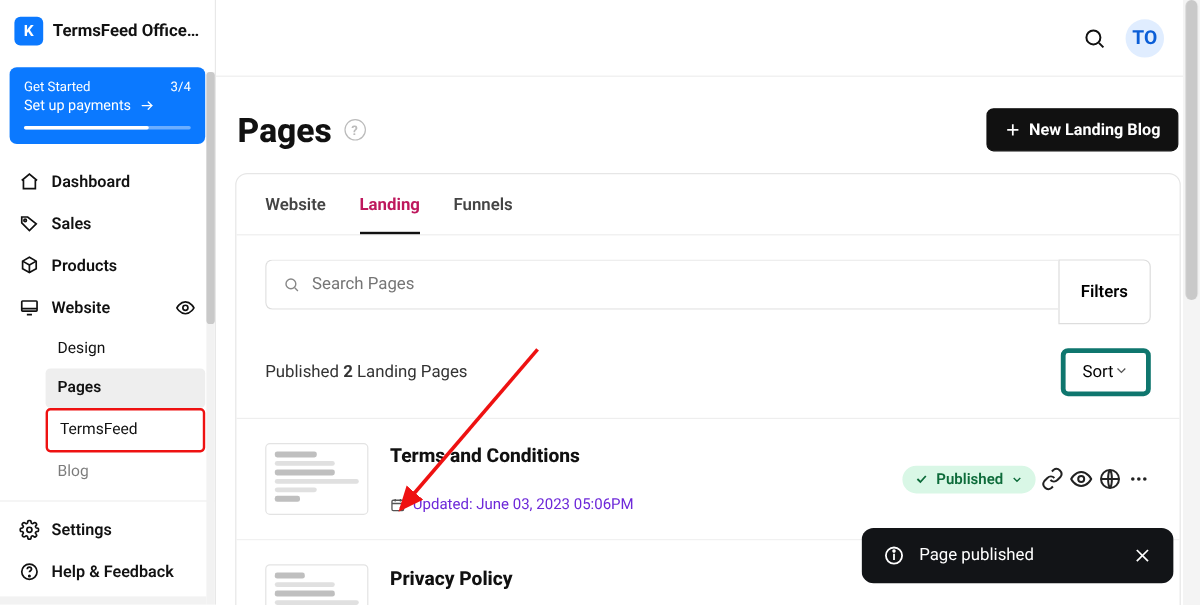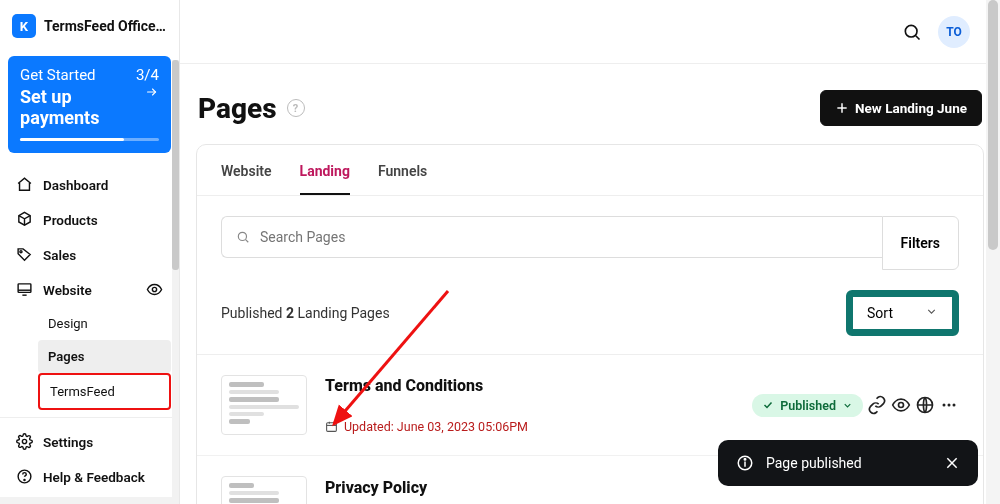--- a/index.html
+++ b/index.html
@@ -10,74 +10,74 @@
 .sidebar { width: 180px; background: #fff; border-right: 1px solid #e8e8e8; display: flex; flex-direction: column; position: relative; }
 .sidebar-track { position: absolute; right: 0; top: 60px; bottom: 0; width: 7px; background: #f2f2f2; }
 .sidebar-thumb-vert { position: absolute; left: 0; top: 0; width: 7px; height: 210px; background: #c9c9c9; border-radius: 3px; }
 .sidebar-htrack { position: absolute; left: 0; right: 7px; bottom: 0; height: 7px; background: #f2f2f2; }
 
 .brand { display: flex; align-items: center; gap: 8px; padding: 14px 12px; }
 .brand-logo { width: 24px; height: 24px; background: #0b79ff; border-radius: 5px; display: flex; align-items: center; justify-content: center; color: #fff; font-size: 13px; font-weight: 700; }
 .brand-name { font-weight: 700; font-size: 14px; white-space: nowrap; overflow: hidden; text-overflow: ellipsis; flex: 1; }
 
 .getstarted { margin: 4px 8px 10px 8px; background: #0b79ff; color: #fff; border-radius: 6px; padding: 10px 12px 12px 12px; position: relative; }
-.getstarted .top { display: flex; justify-content: space-between; font-size: 15px; }
-.getstarted .cta { font-weight: 700; font-size: 18px; margin-top: 2px; display: flex; gap: 6px; }
+.getstarted .top { display: flex; justify-content: space-between; font-size: 11px; }
+.getstarted .cta { font-weight: 400; font-size: 12px; margin-top: 2px; display: flex; align-items: center; gap: 6px; }
 .getstarted .bar { height: 3px; background: rgba(255,255,255,.4); border-radius: 2px; margin-top: 10px; position: relative; }
 .getstarted .bar::after { content:""; position:absolute; left:0; top:0; height:3px; width:75%; background:#fff; border-radius:2px; }
 
 .nav { padding: 4px 8px; }
 .nav-item { display: flex; align-items: center; gap: 10px; padding: 9px 8px; font-size: 13.5px; font-weight: 600; color:#111; border-radius: 4px; cursor: pointer; position: relative; }
 .nav-item .spacer { flex:1; }
 .eye { color:#222; }
 .subnav { padding-left: 30px; }
 .sub-item { display: flex; align-items:center; padding: 9px 10px; font-size: 13px; border-radius: 4px; cursor: pointer; color:#111; }
 .sub-item.active { background:#eeeeee; font-weight:600; }
 .sub-item.highlight { border: 2.5px solid #e11; border-radius: 4px; }
 
 .sidebar-footer { margin-top:auto; border-top:1px solid #eee; padding:6px 8px 10px 8px; }
 .sidebar-footer .nav-item { font-weight:600; }
 
 
 .main { flex:1; display:flex; flex-direction:column; position: relative; overflow:hidden; }
 .topbar { height:64px; display:flex; align-items:center; justify-content:flex-end; gap:16px; padding:0 30px; border-bottom:1px solid #eee; }
 .search-ico { width:20px; height:20px; color:#111; cursor:pointer; }
-.avatar { width:32px; height:32px; border-radius:50%; background:#e0edff; color:#0b5ed7; display:flex; align-items:center; justify-content:center; font-size:12px; font-weight:700; }
+.avatar { width:32px; height:32px; border-radius:50%; background:#e0edff; color:#0b5ed7; display:flex; align-items:center; justify-content:center; font-size:16px; font-weight:700; }
 
 .content { padding: 20px 16px 0 16px; overflow:auto; position:relative; flex:1; }
 .page-head { display:flex; align-items:center; justify-content:space-between; padding: 6px 2px 18px 2px; }
 .page-title { font-size:28px; font-weight:800; display:flex; align-items:center; gap:10px; }
 .help-ico { width:18px; height:18px; border:1.5px solid #bbb; border-radius:50%; color:#bbb; display:flex; align-items:center; justify-content:center; font-size:11px; font-weight:700; }
 .head-actions { display:flex; gap:12px; }
 .btn-outline { background:#fff; border:1px solid #d5d5d5; border-radius:6px; padding:9px 16px; font-weight:700; font-size:13.5px; cursor:pointer; }
 .btn-black { background:#111; color:#fff; border:1px solid #111; border-radius:6px; padding:9px 14px; font-weight:700; font-size:13.5px; cursor:pointer; display:flex; align-items:center; gap:6px; }
 
 .panel { border:1px solid #e6e6e6; border-radius:10px; margin-bottom:40px; }
 .tabs { display:flex; gap:28px; padding: 18px 24px 0 24px; border-bottom:1px solid #eee; }
 .tab { font-size:14px; font-weight:600; color:#444; padding-bottom:14px; cursor:pointer; border-bottom:2.5px solid transparent; }
 .tab.active { color:#be185d; border-bottom-color:#111; font-weight:700; }
 
 .search-row { display:flex; padding:20px 24px; gap:0; }
 .search-box { flex:1; border:1px solid #ddd; border-right:none; border-radius:6px 0 0 6px; display:flex; align-items:center; gap:10px; padding:0 14px; height:42px; color:#777; }
 .search-box input { border:none; outline:none; font-size:14px; flex:1; color:#333; background:transparent; }
 .filters-btn { border:1px solid #ddd; border-radius:0 6px 6px 0; background:#fff; padding:0 18px; height:54px; font-weight:600; font-size:14px; cursor:pointer; }
 
 .meta-row { display:flex; align-items:center; justify-content:space-between; padding:0 24px 18px 24px; font-size:14px; color:#333; }
-.sort-btn { border:7px solid #0f766e; border-radius:6px; background:#fff; padding:8px 14px; font-size:14px; display:flex; align-items:flex-start; gap:32px; cursor:pointer; }
+.sort-btn { border:4px solid #0f766e; border-radius:6px; background:#fff; padding:8px 14px; font-size:14px; display:flex; align-items:flex-start; gap:0; cursor:pointer; }
 
 .list { border-top:1px solid #eee; }
 .row { display:flex; align-items:center; gap:18px; padding:20px 24px; border-bottom:1px solid #f1f1f1; }
 .thumb { width:86px; height:60px; border:1px solid #e3e3e3; border-radius:4px; background:#fff; padding:6px 7px; }
 .thumb .line { height:4px; background:#e0e0e0; border-radius:2px; margin-bottom:3px; }
 .thumb .line.short { width:50%; }
 .thumb .line.med { width:72%; }
 .thumb .line.dark { background:#bfbfbf; height:5px; }
 .row-main { flex:1; }
 .row-title { font-weight:800; font-size:16px; }
-.row-sub { display:flex; align-items:center; gap:6px; color:#b91c1c; font-size:12.5px; margin-top:24px; }
+.row-sub { display:flex; align-items:center; gap:6px; color:#6d28d9; font-size:12.5px; margin-top:24px; }
 .row-actions { display:flex; align-items:center; gap:4px; }
 .pill { background:#d9f7e6; border-radius:14px; padding:4px 10px; font-size:12.5px; font-weight:600; color:#0d6b3a; display:flex; align-items:center; gap:6px; }
 .icon-btn { width:20px; height:20px; color:#222; cursor:pointer; }
 
 .arrow-line { position:absolute; left:150px; top:224px; width:120px; height:140px; pointer-events:none; z-index:5; }
 
 .toast { position:absolute; right:22px; bottom:18px; background:#121417; color:#fff; border-radius:10px; padding:14px 18px; display:flex; align-items:center; gap:12px; font-size:14px; font-weight:400; z-index:10; min-width:260px; }
 .toast .x { margin-left:auto; color:#fff; cursor:pointer; }
 
 .vscroll { position:absolute; right:0; top:0; bottom:0; width:14px; background:#f4f4f4; }
@@ -114,31 +114,31 @@
     <nav class="nav">
       <div class="nav-item">
         <svg width="17" height="17" viewBox="0 0 24 24" fill="none" stroke="#111" stroke-width="2">
             <path d="M3 10.5L12 3l9 7.5"></path>
             <path d="M5 10v10h14V10"></path>
           </svg>
         <span>Dashboard</span>
       </div>
       <div class="nav-item">
         <svg width="17" height="17" viewBox="0 0 24 24" fill="none" stroke="#111" stroke-width="2">
+            <path d="M20 12l-8 8-9-9V4h7l10 8z"></path>
+            <circle cx="7" cy="8" r="1.5"></circle>
+          </svg>
+        <span>Sales</span>
+      </div>
+      <div class="nav-item">
+        <svg width="17" height="17" viewBox="0 0 24 24" fill="none" stroke="#111" stroke-width="2">
             <path d="M12 2l8 4.5v9L12 20 4 15.5v-9L12 2z"></path>
             <path d="M4 6.5L12 11l8-4.5M12 11v9"></path>
           </svg>
         <span>Products</span>
-      </div>
-      <div class="nav-item">
-        <svg width="17" height="17" viewBox="0 0 24 24" fill="none" stroke="#111" stroke-width="2">
-            <path d="M20 12l-8 8-9-9V4h7l10 8z"></path>
-            <circle cx="7" cy="8" r="1.5"></circle>
-          </svg>
-        <span>Sales</span>
       </div>
       <div class="nav-item">
         <svg width="17" height="17" viewBox="0 0 24 24" fill="none" stroke="#111" stroke-width="2">
             <rect x="3" y="4" width="18" height="12" rx="1"></rect>
             <line x1="3" y1="13" x2="21" y2="13"></line>
             <line x1="9" y1="20" x2="15" y2="20"></line>
           </svg>
         <span>Website</span>
         <span class="spacer"></span>
         <svg class="eye" width="17" height="17" viewBox="0 0 24 24" fill="none" stroke="#111" stroke-width="2">
@@ -148,20 +148,23 @@
       </div>
       <div class="subnav">
         <div class="sub-item">
             <span>Design</span>
           </div>
         <div class="sub-item active">
             <span>Pages</span>
           </div>
         <div class="sub-item highlight">
             <span>TermsFeed</span>
+          </div>
+        <div class="sub-item" style="opacity:.55">
+            <span>Blog</span>
           </div>
       </div>
     </nav>
 
     <div class="sidebar-footer">
       <div class="nav-item">
         <svg width="17" height="17" viewBox="0 0 24 24" fill="none" stroke="#111" stroke-width="2">
             <circle cx="12" cy="12" r="3"></circle>
             <path d="M19.4 15a1.7 1.7 0 00.34 1.87l.06.06a2 2 0 11-2.83 2.83l-.06-.06a1.7 1.7 0 00-1.87-.34 1.7 1.7 0 00-1 1.56V21a2 2 0 11-4 0v-.09a1.7 1.7 0 00-1-1.56 1.7 1.7 0 00-1.87.34l-.06.06a2 2 0 11-2.83-2.83l.06-.06a1.7 1.7 0 00.34-1.87 1.7 1.7 0 00-1.56-1H3a2 2 0 110-4h.09a1.7 1.7 0 001.56-1 1.7 1.7 0 00-.34-1.87l-.06-.06a2 2 0 112.83-2.83l.06.06a1.7 1.7 0 001.87.34H9a1.7 1.7 0 001-1.56V3a2 2 0 114 0v.09a1.7 1.7 0 001 1.56 1.7 1.7 0 001.87-.34l.06-.06a2 2 0 112.83 2.83l-.06.06a1.7 1.7 0 00-.34 1.87V9a1.7 1.7 0 001.56 1H21a2 2 0 110 4h-.09a1.7 1.7 0 00-1.56 1z"></path>
           </svg>
@@ -197,21 +200,21 @@
         <div class="page-title">
           <span>Pages</span>
           <span class="help-ico">?</span>
         </div>
         <div class="head-actions">
           <button class="btn-black">
             <svg width="14" height="14" viewBox="0 0 24 24" fill="none" stroke="#fff" stroke-width="2.5">
                 <line x1="12" y1="4" x2="12" y2="20"></line>
                 <line x1="4" y1="12" x2="20" y2="12"></line>
               </svg>
-            <span>New Landing June</span>
+            <span>New Landing Blog</span>
           </button>
         </div>
       </div>
 
       <div class="panel">
         <div class="tabs">
           <div class="tab">Website</div>
           <div class="tab active">Landing</div>
           <div class="tab">Funnels</div>
         </div>

